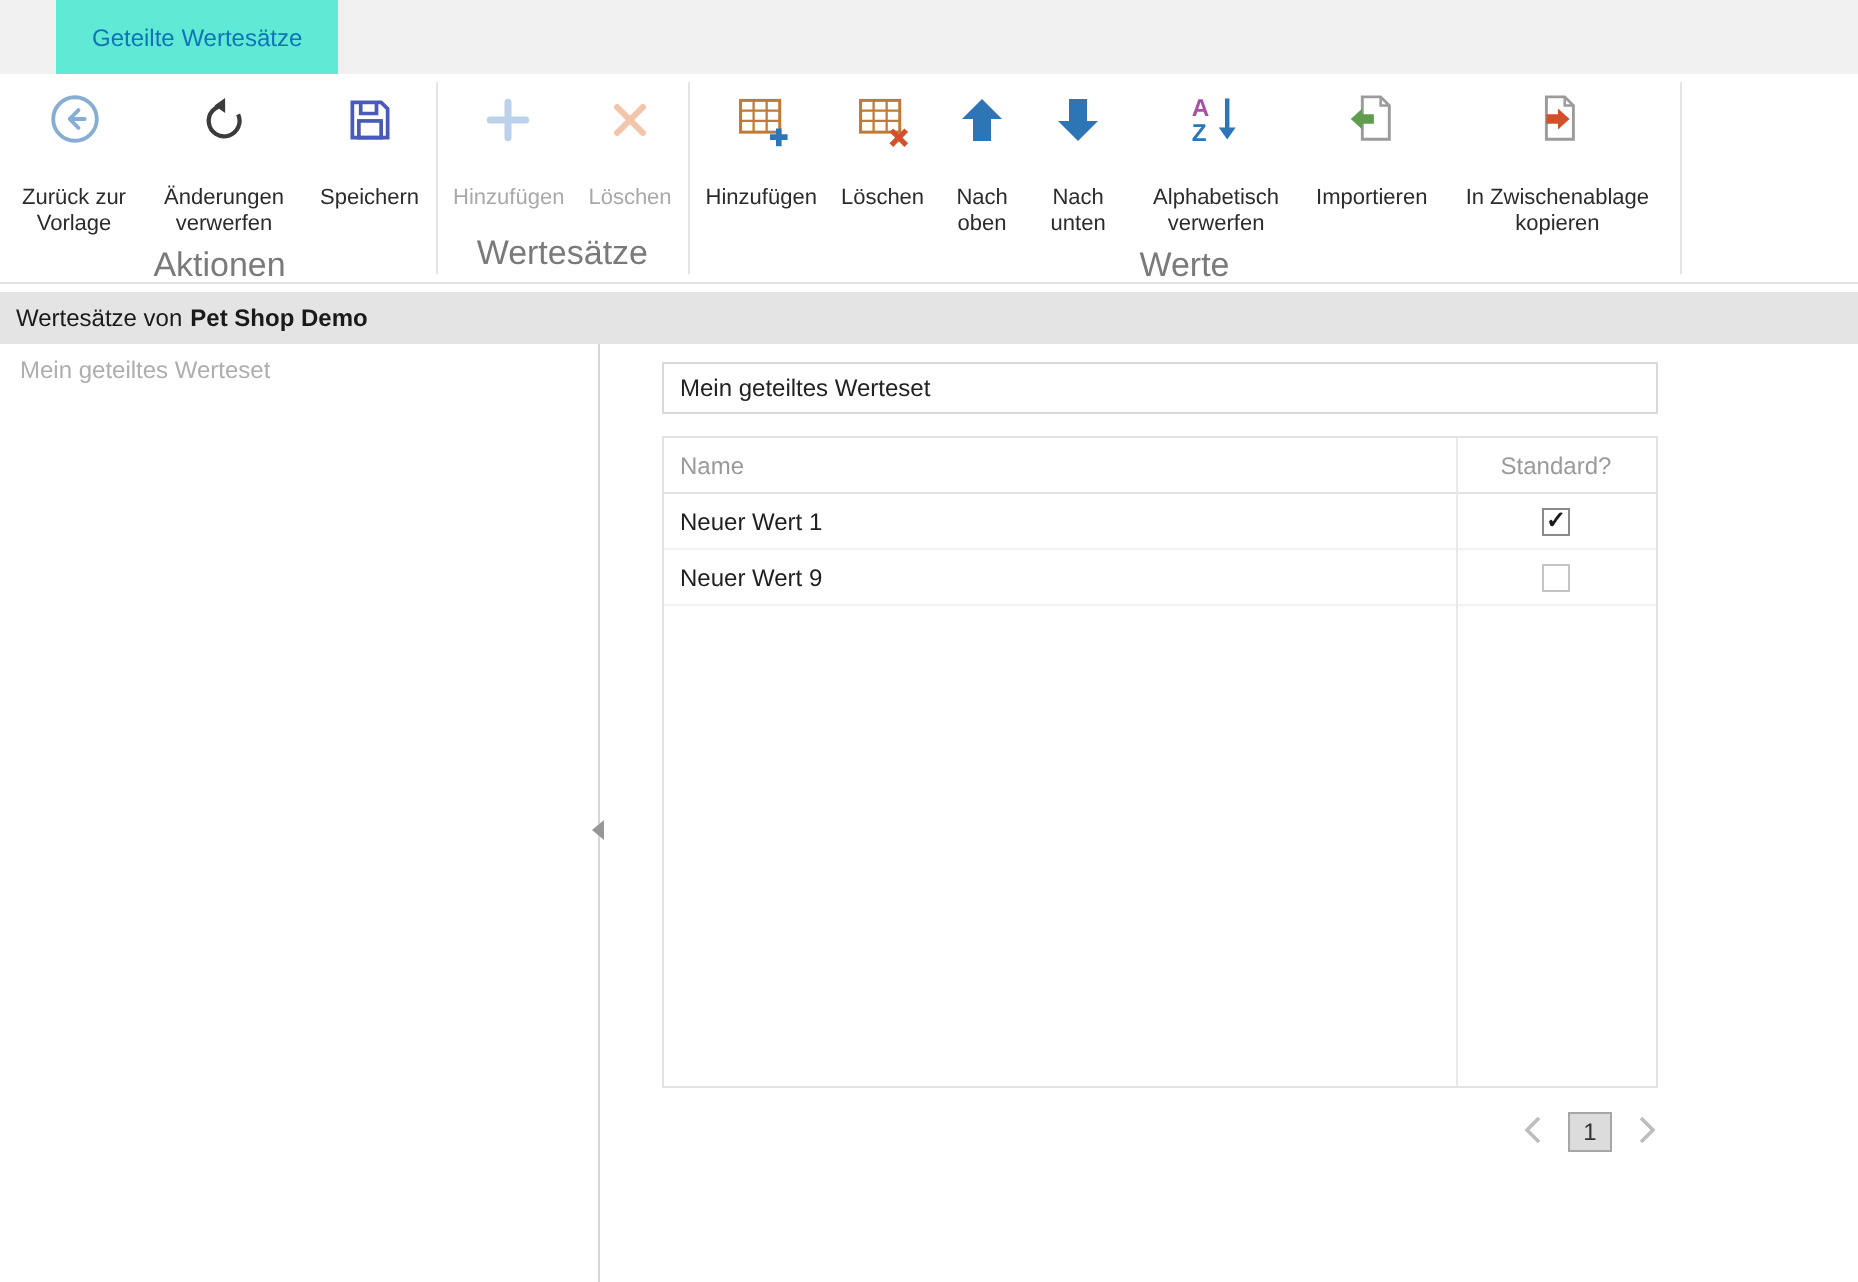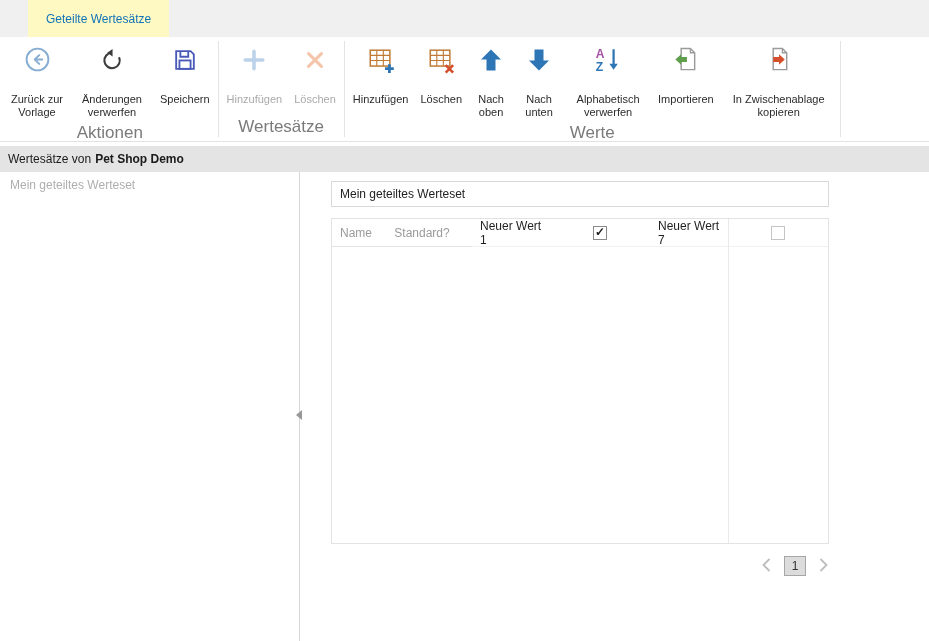--- a/index.html
+++ b/index.html
@@ -5,21 +5,21 @@
   *{box-sizing:border-box}
   html,body{margin:0;padding:0}
   body{
     width:929px;height:641px;overflow:hidden;position:relative;
     background:#fff;color:#222;
     font-family:"Liberation Sans",sans-serif;font-size:12px;
   }
   
   .tabbar{height:37px;background:#f0f0f0;display:flex;align-items:stretch}
   .tab{
-    margin-left:28px;background:#fef9c3;color:#1273b8;
+    margin-left:28px;background:#5eead4;color:#1273b8;
     display:flex;align-items:center;padding:0 18px;font-size:12px;
   }
   
   .ribbon{height:105px;background:#fff;border-bottom:1px solid #e3e3e3;display:flex;align-items:stretch;padding-left:2px}
   .rgroup{display:flex;flex-direction:column;padding:1px 2px 0}
   .rbuttons{flex:1;display:flex;align-items:flex-start}
   .rlabel{text-align:center;color:#7a7a7a;font-size:17px;padding:2px 8px 4px}
   .rsep{width:1px;background:#e4e4e4;margin:4px 0}
   .rbtn{display:flex;flex-direction:column;align-items:center;padding:6px 5px 2px;margin:0 1px;background:none;border:none;cursor:pointer;font-family:inherit}
   .rbtn .icon{height:31px;display:flex;align-items:center;justify-content:center}
@@ -31,21 +31,21 @@
   .pagehead{height:26px;background:#e4e4e4;display:flex;align-items:center;padding-left:8px;font-size:12px;color:#1a1a1a}
   .pagehead .mapname{font-weight:bold;margin-left:4px}
   
   .content{display:flex;height:469px;position:relative}
   .sidebar{width:300px;border-right:1px solid #d6d6d6;background:#fff}
   .sideitem{padding:6px 10px;color:#aeaeae;font-size:12px;cursor:pointer}
   .collapse{position:absolute;left:296px;top:238px;width:0;height:0;
     border-top:5px solid transparent;border-bottom:5px solid transparent;border-right:6px solid #979797;cursor:pointer}
   .main{flex:1;padding:9px 0 0 31px}
   .nameinput{width:498px;height:26px;border:1px solid #d9d9d9;padding:0 8px;font-size:12px;font-family:inherit;color:#222;outline:none;display:block}
-  .table{width:498px;height:326px;border:1px solid #e3e3e3;margin-top:11px;position:relative;display:flex;flex-direction:row}
+  .table{width:498px;height:326px;border:1px solid #e3e3e3;margin-top:11px;position:relative;display:flex;flex-direction:column}
   .vline{position:absolute;top:0;bottom:0;right:99px;width:1px;background:#e9e9e9}
   .thead{display:grid;grid-template-columns:1fr 100px;height:28px;border-bottom:1px solid #e3e3e3;align-items:center;color:#9a9a9a}
   .th-name{padding-left:8px}
   .th-std{text-align:center}
   .trow{display:grid;grid-template-columns:1fr 100px;height:28px;border-bottom:1px solid #f0f0f0;align-items:center}
   .td-name{padding-left:8px;color:#1f1f1f}
   .td-std{display:flex;justify-content:center}
   .cb{appearance:none;-webkit-appearance:none;width:14px;height:14px;border:1px solid #c4c4c4;background:#fff;margin:0;position:relative;cursor:pointer}
   .cb:checked{border-color:#8a8a8a}
   .cb:checked::after{content:"✓";position:absolute;left:1px;top:-2px;font-size:12px;font-weight:bold;color:#1a1a1a}
@@ -227,21 +227,21 @@
         <div class="th-name">Name</div>
         <div class="th-std">Standard?</div>
       </div>
       <div class="trow">
         <div class="td-name">Neuer Wert 1</div>
         <div class="td-std">
           <input type="checkbox" class="cb" checked="" style="">
         </div>
       </div>
       <div class="trow">
-        <div class="td-name">Neuer Wert 7</div>
+        <div class="td-name">Neuer Wert 9</div>
         <div class="td-std">
           <input type="checkbox" class="cb" style="">
         </div>
       </div>
     </div>
 
     <div class="pager">
       <button class="chev">
         <span>
           <svg width="11" height="16" viewBox="0 0 11 16">

